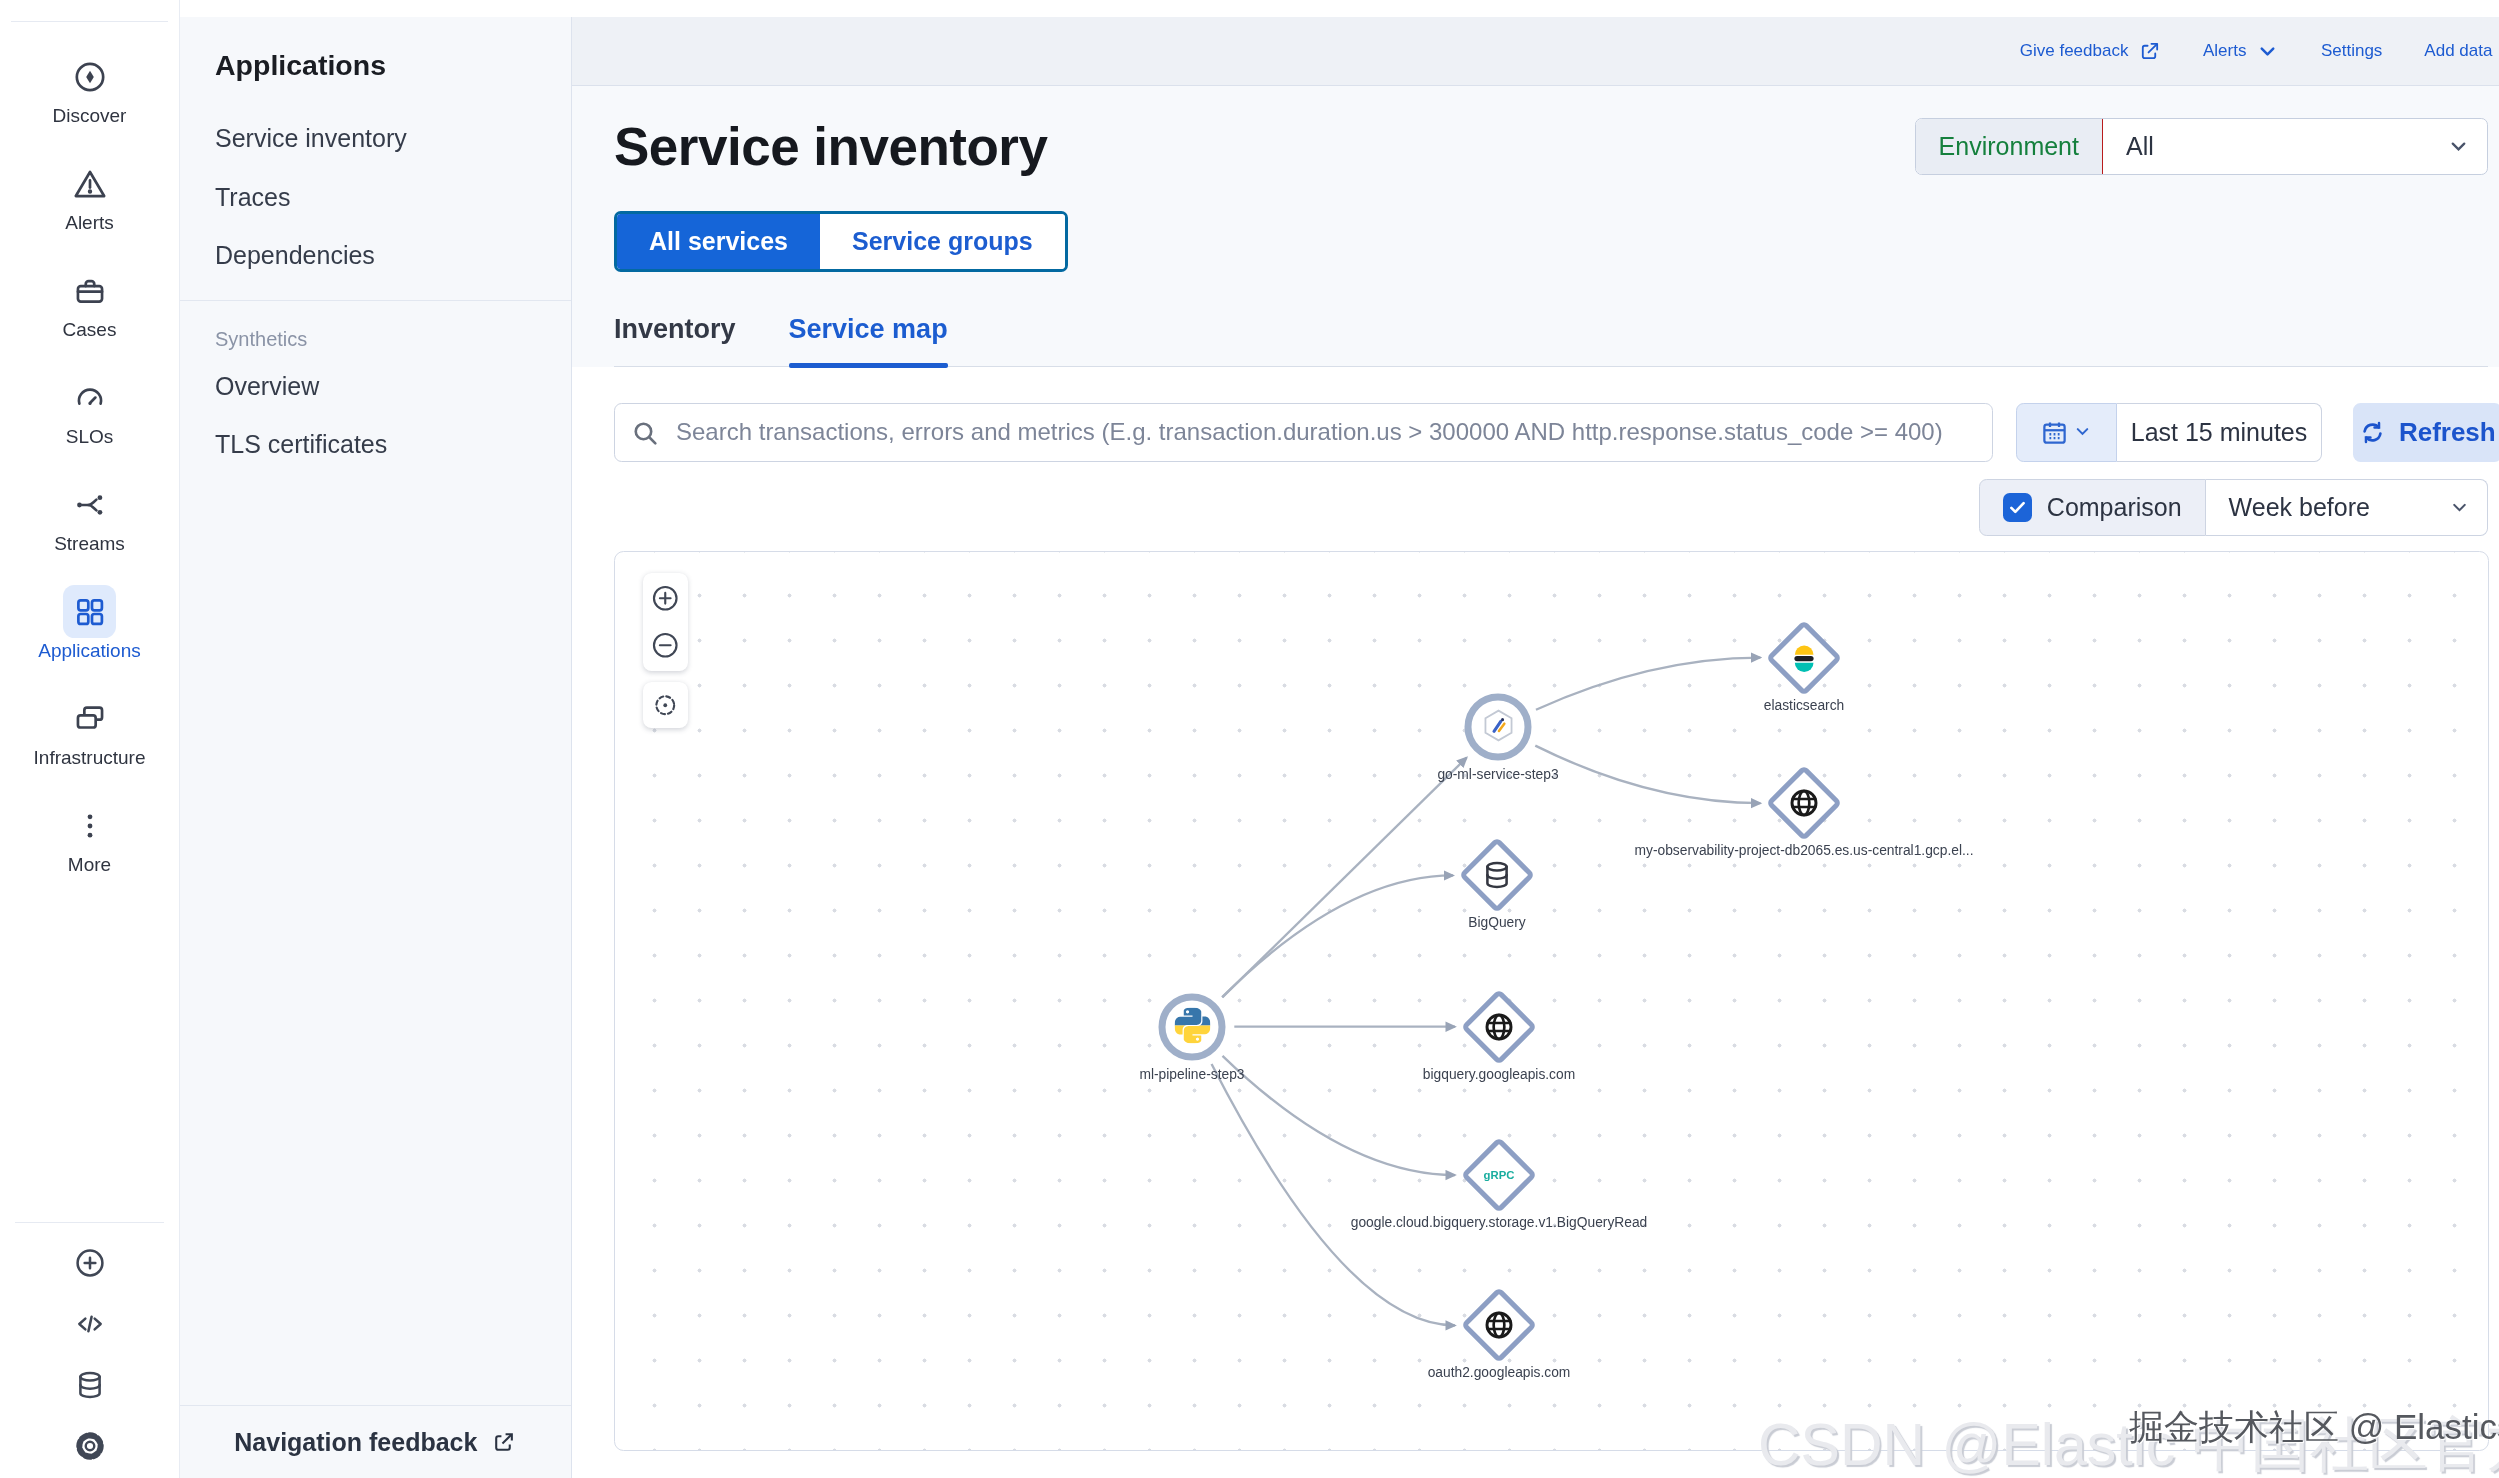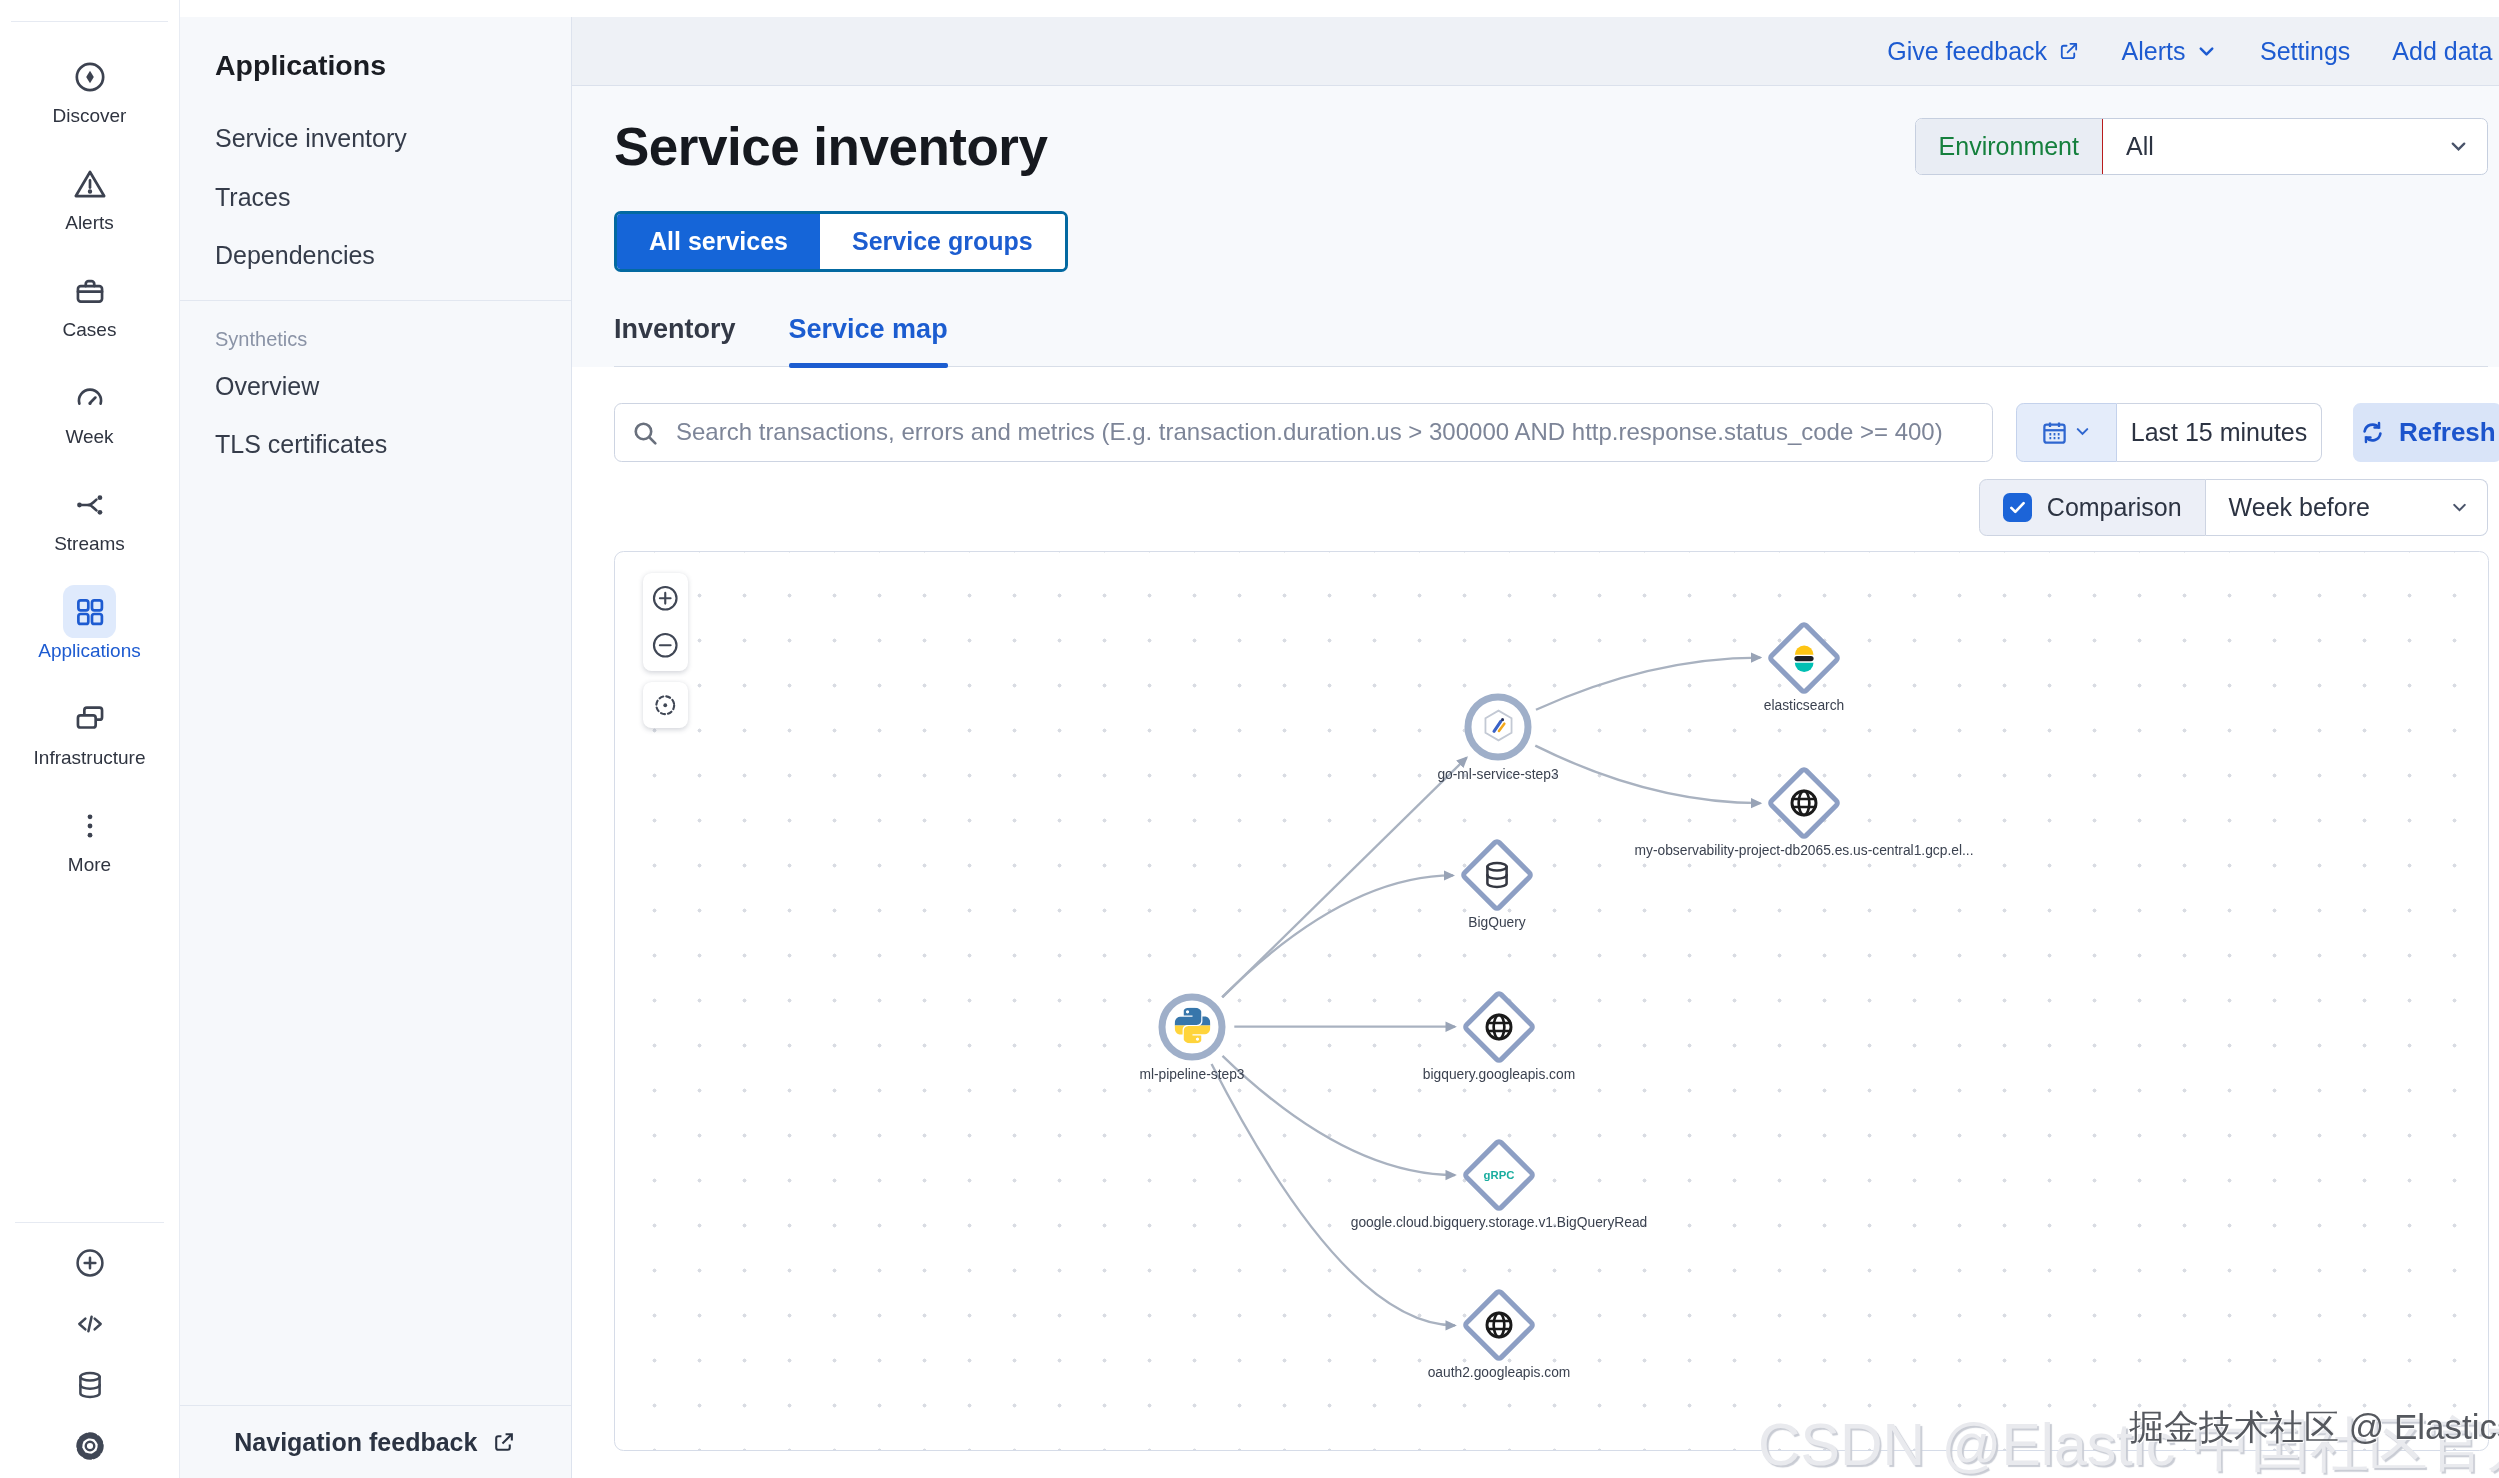--- a/index.html
+++ b/index.html
@@ -31,21 +31,21 @@
   .sb-item{font-size:25px;color:#353c4a;margin-bottom:29.5px;cursor:pointer;}
   .sb-sep{height:1px;background:#e2e7f0;margin:5.7px 0 27px -36px;}
   .sb-section{font-size:20px;color:#8a93a6;margin-bottom:21px;}
   .sb-footer{position:absolute;left:0;right:0;bottom:0;height:72px;border-top:1px solid #e2e7f0;display:flex;align-items:center;justify-content:center;gap:13.3px;cursor:pointer;}
   .sb-footer .lab{font-size:25px;font-weight:700;color:#2b3342;}
   .sb-footer svg{width:25px;height:25px;color:#2b3342;}
 
   
   .main{position:absolute;left:571px;top:17px;right:0;bottom:0;background:#fff;}
   .band{height:68px;background:#eef1f6;border-bottom:1px solid #dbe1ec;display:flex;align-items:center;justify-content:flex-end;gap:42px;padding-right:7.6px;overflow:hidden;}
-  .band a{display:flex;align-items:center;gap:9.5px;color:#1d5bd1;font-size:25px;font-weight:500;text-decoration:none;white-space:nowrap;cursor:pointer;}
+  .band a{display:flex;align-items:center;gap:9.5px;color:#1d5bd1;font-size:17px;font-weight:500;text-decoration:none;white-space:nowrap;cursor:pointer;}
   .band svg{width:23px;height:23px;}
   .upper{background:#f7f9fc;padding:0 12.4px 0 43px;}
   .title-row{display:flex;align-items:center;justify-content:space-between;padding-top:30px;}
   h1.ptitle{margin:0;font-size:53px;font-weight:700;color:#16191f;letter-spacing:-0.5px;}
   .env{display:flex;align-items:stretch;height:55px;width:571px;border:1px solid #c6cfdf;border-radius:6.7px;background:#fff;overflow:hidden;cursor:pointer;}
   .env .env-label{background:#e9edf4;border-right:1px solid #b91c1c;display:flex;align-items:center;padding:0 23px;font-size:25px;color:#15803d;}
   .env .env-val{flex:1;display:flex;align-items:center;padding:0 23px;font-size:25px;color:#2c3342;}
   .env .chev{display:flex;align-items:center;padding-right:17px;color:#49536a;}
   .toggle-row{margin-top:34px;display:flex;}
   .toggle{display:flex;border:3px solid #0369a1;border-radius:6.7px;overflow:hidden;background:#fff;}
@@ -134,21 +134,21 @@
           <div class="rlab">Cases</div>
         </div>
         <div class="rail-item">
           <div class="ric">
             <svg viewBox="0 0 24 24" fill="none" stroke="currentColor" stroke-width="1.9" stroke-linecap="round" stroke-linejoin="round">
               <path d="M4.5 16a7.8 7.8 0 1 1 15 0"></path>
               <path d="M12 15.5l3.8-3.8"></path>
               <circle cx="12" cy="15.8" r="1.1" fill="currentColor" stroke="none"></circle>
             </svg>
           </div>
-          <div class="rlab">Week</div>
+          <div class="rlab">SLOs</div>
         </div>
         <div class="rail-item">
           <div class="ric">
             <svg viewBox="0 0 24 24" fill="none" stroke="currentColor" stroke-width="1.9" stroke-linecap="round" stroke-linejoin="round">
               <circle cx="4.6" cy="12" r="1.7" fill="currentColor" stroke="none"></circle>
               <circle cx="19" cy="6.8" r="1.7" fill="currentColor" stroke="none"></circle>
               <circle cx="19" cy="17.2" r="1.7" fill="currentColor" stroke="none"></circle>
               <path d="M6.5 12h4.2c1.8 0 2.8-.9 3.8-1.9l2-1.9"></path>
               <path d="M10.7 12c1.8 0 2.8.9 3.8 1.9l2 1.9"></path>
             </svg>

